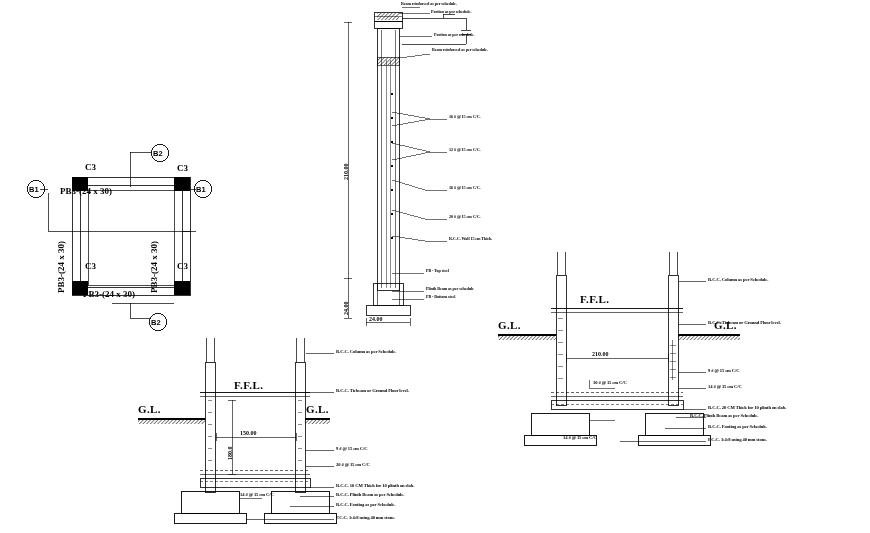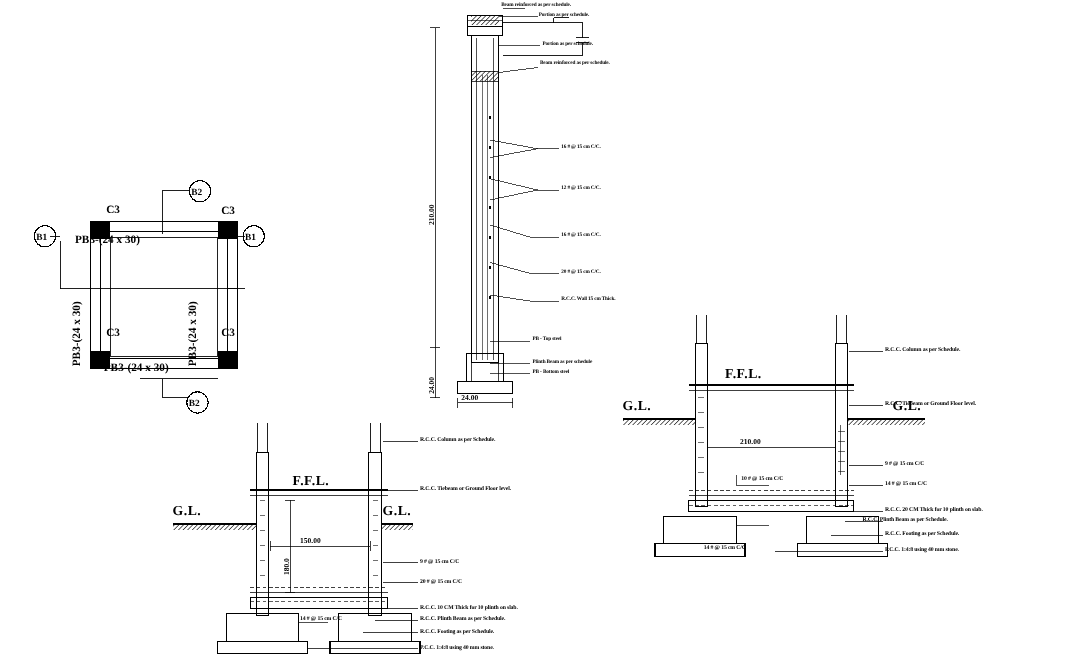--- a/index.html
+++ b/index.html
@@ -20,21 +20,21 @@
     color:#000;
   }
   .tiny  { font-size:4.2px; letter-spacing:-0.1px; }
   .tiny2 { font-size:4.6px; letter-spacing:-0.1px; }
   .dim   { font-size:6px; }
   .big   { font-size:11px; letter-spacing:0.4px; }
   .med   { font-size:9px; }
   .vert  { writing-mode:vertical-rl; transform:rotate(180deg); }
   svg { display:block; }
   .bubble-txt {
-    position:absolute; font-family:Liberation Serif, serif;
+    position:absolute; font-family:Liberation Sans, sans-serif;
     font-weight:bold; font-size:7.5px;
   }
 </style>
 </head>
 <body>
 
 <div class="canvas">
 
 <svg width="870" height="533" viewBox="0 0 870 533">
   <defs>

